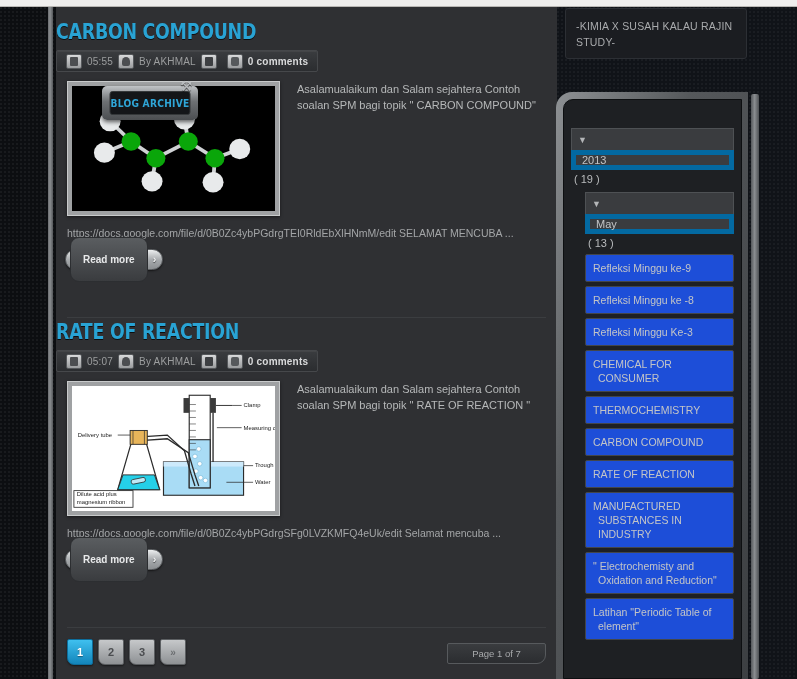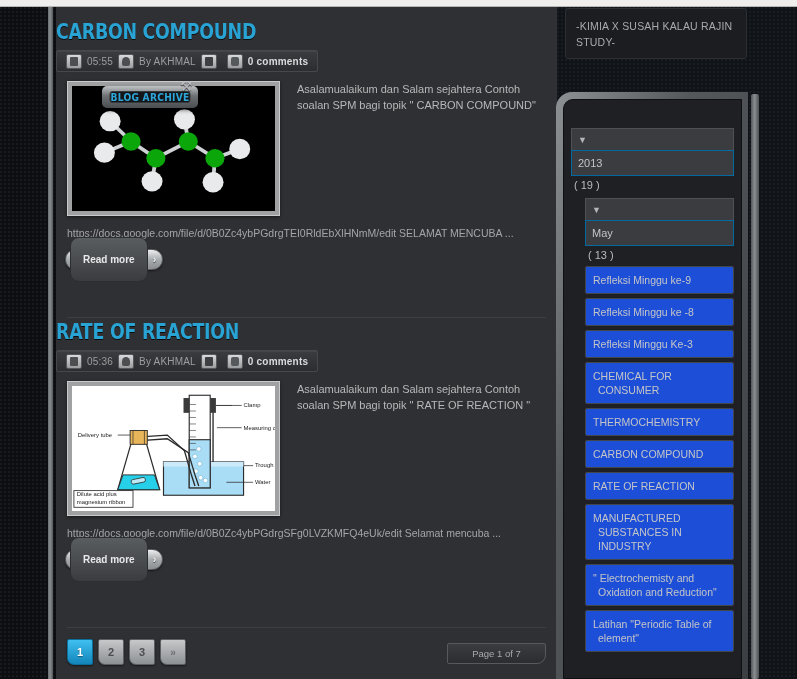--- a/index.html
+++ b/index.html
@@ -237,21 +237,21 @@
     width: 100%; height: 100%;
     background: #1e2023;
     border-radius: 10px 0 0 0;
     border: 1px solid #0d0f11;
     padding: 28px 7px 0 7px;
     overflow: hidden;
   }
 
   .panel-title-wrap {
     position: absolute; left: 102px; top: 86px;
-    width: 96px; height: 22px;
+    width: 96px; height: 34px;
     background: linear-gradient(to bottom,#c0c3c6,#6e7174 45%,#4b4e51);
     border-radius: 5px;
     padding: 5px 4px;
     box-shadow: 0 2px 4px rgba(0,0,0,0.6);
     z-index: 20;
   }
   .panel-title {
     width: 100%; height: 100%;
     background: #141619;
     border: 1px solid #35383b;
@@ -277,22 +277,22 @@
     background: #3a3c3f;
     border: 1px solid #4e5154;
     border-bottom: none;
     height: 22px;
     display: flex; align-items: center;
     padding-left: 6px;
     color: #b4b6b8; font-size: 9px;
   }
   .arch-value {
     background: #3a3c3f;
-    border: 1px solid #0369a1;
-    height: 26px;
+    border: 5px solid #0369a1;
+    height: 20px;
     display: flex; align-items: center;
     padding-left: 6px;
     color: #c2c4c6; font-size: 11px;
   }
   .arch-count {
     color: #b9bbbd; font-size: 11px;
     padding: 3px 0 5px 3px;
   }
   .arch-sub { padding-left: 14px; }
 
@@ -379,21 +379,21 @@
         <span class="readmore-arrow">›</span>
       </div>
     </div>
 
     <div class="divider" style="top:310px;"></div>
 
     <div class="post" style="top:312px;">
       <div class="post-title">RATE OF REACTION</div>
       <div class="meta-bar">
         <span class="meta-ico ico-clock"></span>
-        <span class="meta-txt">05:36</span>
+        <span class="meta-txt">05:07</span>
         <span class="meta-ico ico-user"></span>
         <span class="meta-txt">By AKHMAL</span>
         <span class="meta-ico ico-save"></span>
         <span class="meta-ico ico-cmt"></span>
         <span class="meta-txt cmt">0 comments</span>
       </div>
 
       <div class="post-body">
         <div class="thumb">
           <div class="thumb-inner app">

